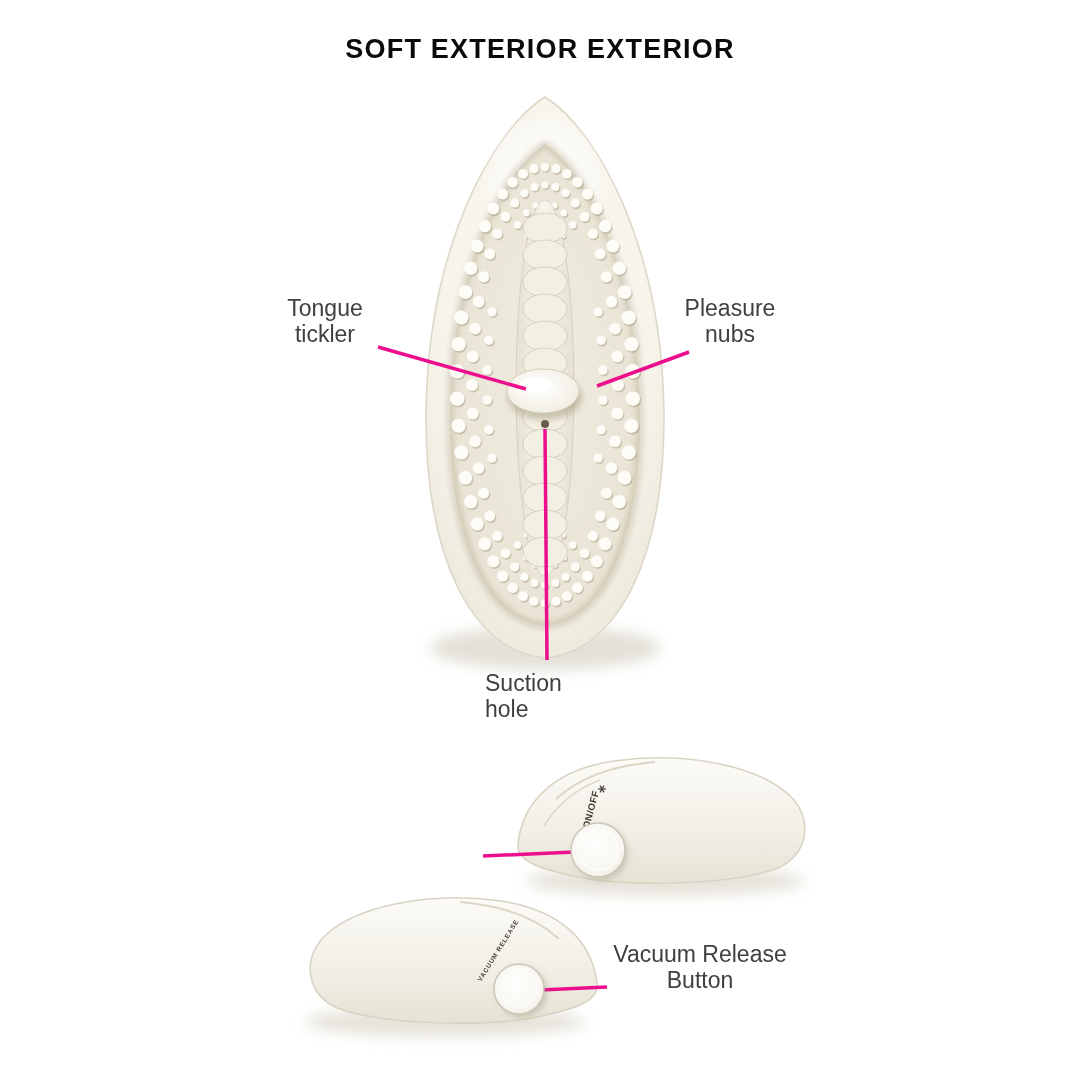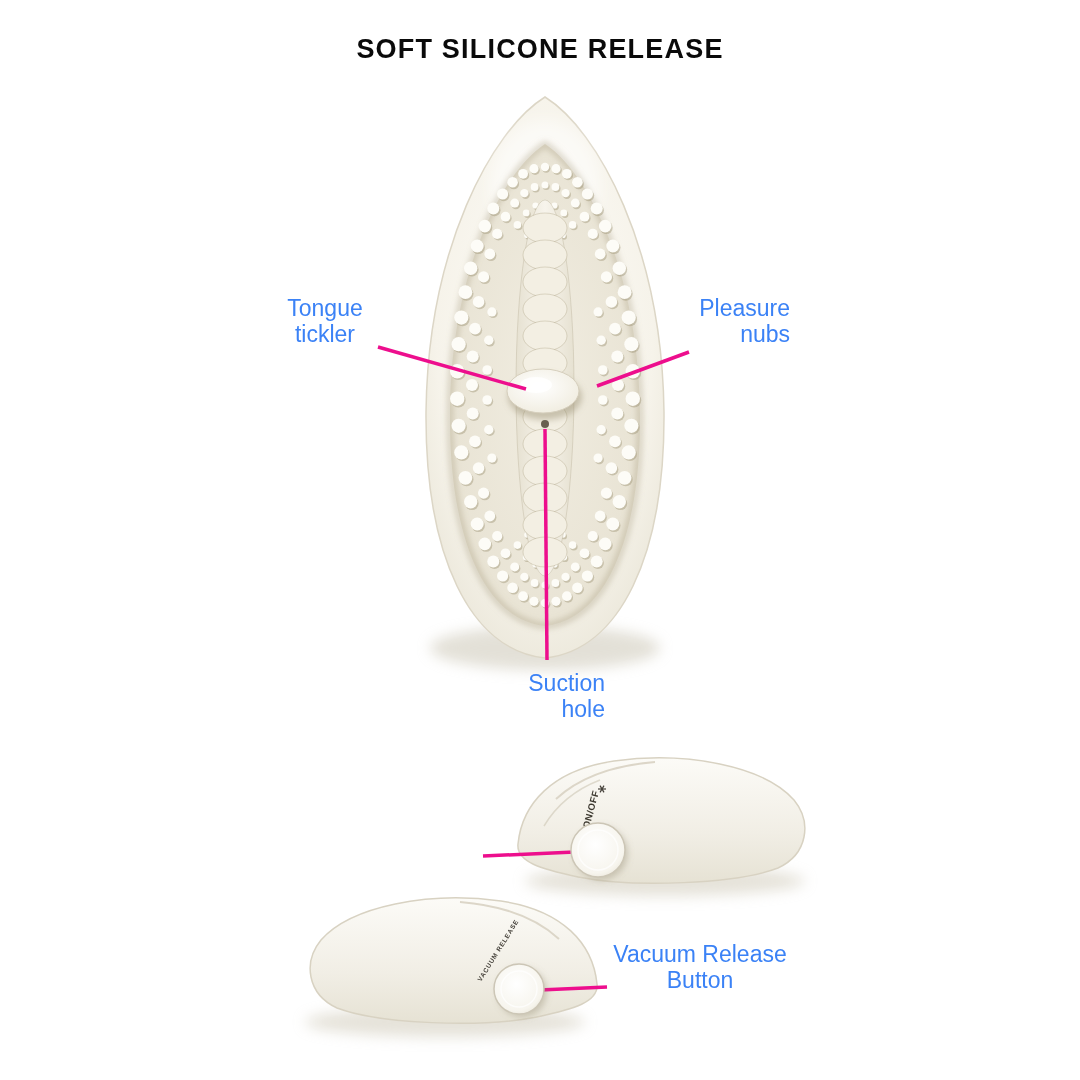--- a/index.html
+++ b/index.html
@@ -1,31 +1,31 @@
 <!DOCTYPE html>
 <html style="--accent: #ed0e8d; --text: #0a0a0a;"><head>
 <meta charset="utf-8">
 <style>
   *{margin:0;padding:0;box-sizing:border-box}
   html,body{width:1080px;height:1080px;background:#ffffff;overflow:hidden;
     font-family:"Liberation Sans",sans-serif;color:var(--text,#0a0a0a)}
   .canvas{position:absolute;inset:0;width:1080px;height:1080px}
   .title{position:absolute;top:34px;left:0;width:100%;text-align:center;
     font-size:27px;font-weight:900;letter-spacing:1.2px;color:var(--text,#0a0a0a)}
-  .callout{position:absolute;font-size:23px;line-height:1.15;color:#3b82f6;white-space:pre-line}
+  .callout{position:absolute;font-size:23px;line-height:1.15;color:#404040;white-space:pre-line}
   #svg-art{position:absolute;inset:0;width:1080px;height:1080px}
   svg text{font-family:"Liberation Sans",sans-serif}
   .leader{stroke:var(--accent,#ed0e8d);stroke-width:3.5;fill:none}
 </style>
 </head>
 <body>
 
 <div class="canvas">
 
-  <div class="title">SOFT SILICONE RELEASE</div>
+  <div class="title">SOFT EXTERIOR EXTERIOR</div>
 
   <svg id="svg-art" viewBox="0 0 1080 1080">
     <defs>
       <radialGradient id="shellG" cx="50%" cy="42%" r="65%">
         <stop offset="0%" stop-color="#fdfcf8"></stop>
         <stop offset="70%" stop-color="#f6f3ea"></stop>
         <stop offset="100%" stop-color="#e9e5d7"></stop>
       </radialGradient>
       <radialGradient id="innerG" cx="50%" cy="50%" r="60%">
         <stop offset="0%" stop-color="#f1ede1"></stop>
@@ -384,20 +384,20 @@
       <circle cx="598" cy="850" r="27" fill="url(#btnG)" stroke="#ccc6b6" stroke-width="1.5"></circle>
       <circle cx="598" cy="850" r="20" fill="none" stroke="rgba(255,255,255,0.7)" stroke-width="1.5"></circle>
       <circle cx="522" cy="992" r="25" fill="rgba(140,130,104,0.35)" filter="url(#blur3)"></circle>
       <circle cx="519" cy="989" r="25" fill="url(#btnG)" stroke="#ccc6b6" stroke-width="1.5"></circle>
       <circle cx="519" cy="989" r="18" fill="none" stroke="rgba(255,255,255,0.7)" stroke-width="1.5"></circle>
     </g>
   </svg>
 
   <div class="callout" style="left:265px;top:295px;width:120px;text-align:center">Tongue
 tickler</div>
-  <div class="callout" style="left:670px;top:295px;width:120px;text-align:right">Pleasure
+  <div class="callout" style="left:670px;top:295px;width:120px;text-align:center">Pleasure
 nubs</div>
-  <div class="callout" style="left:485px;top:670px;width:120px;text-align:right">Suction
+  <div class="callout" style="left:485px;top:670px;width:120px;text-align:left">Suction
 hole</div>
   <div class="callout" style="left:600px;top:941px;width:200px;text-align:center">Vacuum Release
 Button</div>
 
 </div>
 
 </body></html>

